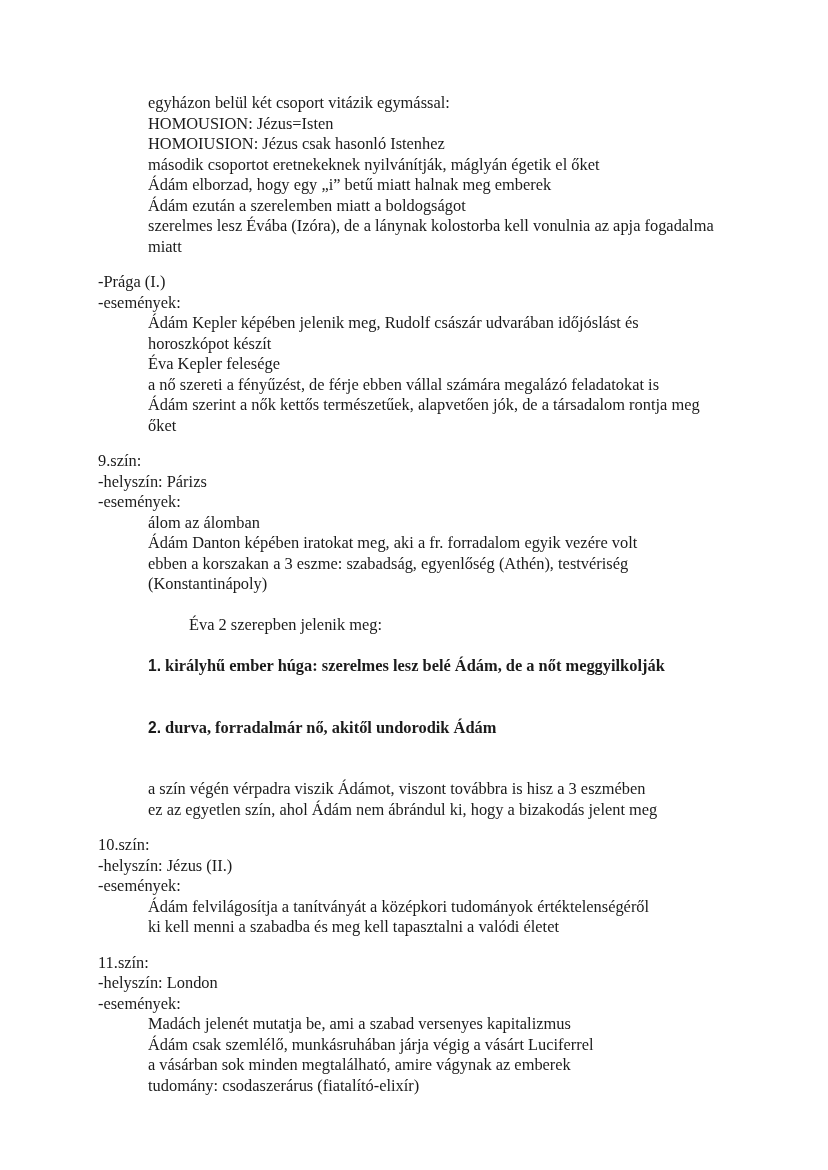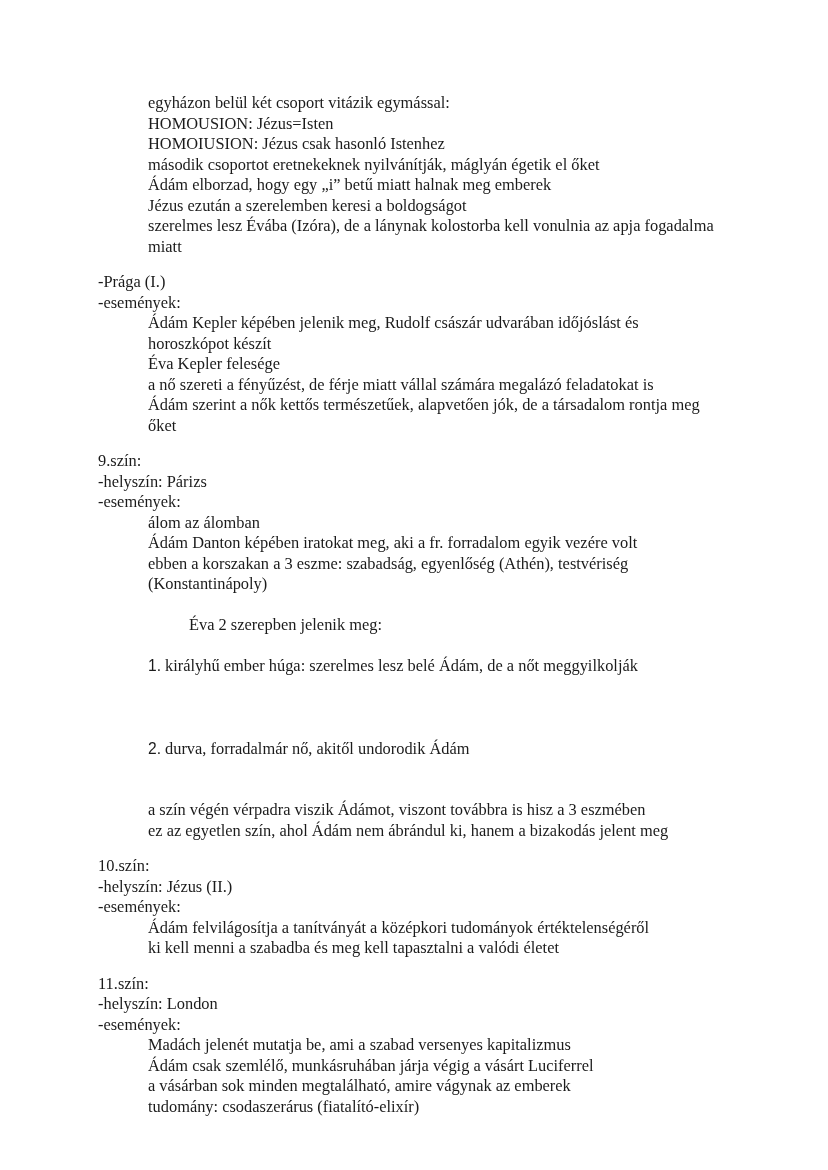--- a/index.html
+++ b/index.html
@@ -49,20 +49,21 @@
     margin-left: 1px;
     border-radius: 50%;
     background: #1b1b1b;
   }
   .btext {
     flex: 1 1 auto;
     white-space: pre-wrap;
   }
   .numline {
     white-space: pre-wrap;
+    font-weight: bold;
   }
   .numline .num {
     font-family: "Liberation Sans", "DejaVu Sans", sans-serif;
     font-size: 15.6px;
     margin-right: 4px;
   }
 </style>
 </head>
 <body>
 
@@ -78,21 +79,21 @@
     <li class="bullet-item">
       <span class="dot-cell"><span class="dot"></span></span>
       <span class="btext">második csoportot eretnekeknek nyilvánítják, máglyán égetik el őket</span>
     </li>
     <li class="bullet-item">
       <span class="dot-cell"><span class="dot"></span></span>
       <span class="btext">Ádám elborzad, hogy egy „i” betű miatt halnak meg emberek</span>
     </li>
     <li class="bullet-item">
       <span class="dot-cell"><span class="dot"></span></span>
-      <span class="btext">Jézus ezután a szerelemben keresi a boldogságot</span>
+      <span class="btext">Ádám ezután a szerelemben miatt a boldogságot</span>
     </li>
     <li class="bullet-item">
       <span class="dot-cell"><span class="dot"></span></span>
       <span class="btext">szerelmes lesz Évába (Izóra), de a lánynak kolostorba kell vonulnia az apja fogadalma
 miatt</span>
     </li>
   </ul>
 
   <div class="section">
     <div class="line">-Prága (I.)</div>
@@ -102,21 +103,21 @@
         <span class="dot-cell"><span class="dot"></span></span>
         <span class="btext">Ádám Kepler képében jelenik meg, Rudolf császár udvarában időjóslást és
 horoszkópot készít</span>
       </li>
       <li class="bullet-item">
         <span class="dot-cell"><span class="dot"></span></span>
         <span class="btext">Éva Kepler felesége</span>
       </li>
       <li class="bullet-item">
         <span class="dot-cell"><span class="dot"></span></span>
-        <span class="btext">a nő szereti a fényűzést, de férje miatt vállal számára megalázó feladatokat is</span>
+        <span class="btext">a nő szereti a fényűzést, de férje ebben vállal számára megalázó feladatokat is</span>
       </li>
       <li class="bullet-item">
         <span class="dot-cell"><span class="dot"></span></span>
         <span class="btext">Ádám szerint a nők kettős természetűek, alapvetően jók, de a társadalom rontja meg
 őket</span>
       </li>
     </ul>
   </div>
 
   <div class="section">
@@ -135,30 +136,30 @@
       <li class="bullet-item">
         <span class="dot-cell"><span class="dot"></span></span>
         <span class="btext">ebben a korszakan a 3 eszme: szabadság, egyenlőség (Athén), testvériség
 (Konstantinápoly)</span>
       </li>
       <li class="bullet-item">
         <span class="dot-cell"><span class="dot"></span></span>
         <span class="btext">
           <span>Éva 2 szerepben jelenik meg:</span>
           <span class="numline" style="display:block;"><span class="num">1.</span><span>királyhű ember húga: szerelmes lesz belé Ádám, de a nőt meggyilkolják</span></span>
-          <span class="numline" style="display:block;margin-top:21px;"><span class="num">2.</span><span>durva, forradalmár nő, akitől undorodik Ádám</span></span>
+          <span class="numline" style="display:block;"><span class="num">2.</span><span>durva, forradalmár nő, akitől undorodik Ádám</span></span>
         </span>
       </li>
       <li class="bullet-item">
         <span class="dot-cell"><span class="dot"></span></span>
         <span class="btext">a szín végén vérpadra viszik Ádámot, viszont továbbra is hisz a 3 eszmében</span>
       </li>
       <li class="bullet-item">
         <span class="dot-cell"><span class="dot"></span></span>
-        <span class="btext">ez az egyetlen szín, ahol Ádám nem ábrándul ki, hanem a bizakodás jelent meg</span>
+        <span class="btext">ez az egyetlen szín, ahol Ádám nem ábrándul ki, hogy a bizakodás jelent meg</span>
       </li>
     </ul>
   </div>
 
   <div class="section">
     <div class="line">10.szín:</div>
     <div class="line">-helyszín: Jézus (II.)</div>
     <div class="line">-események:</div>
     <ul class="bullet-list">
       <li class="bullet-item">

